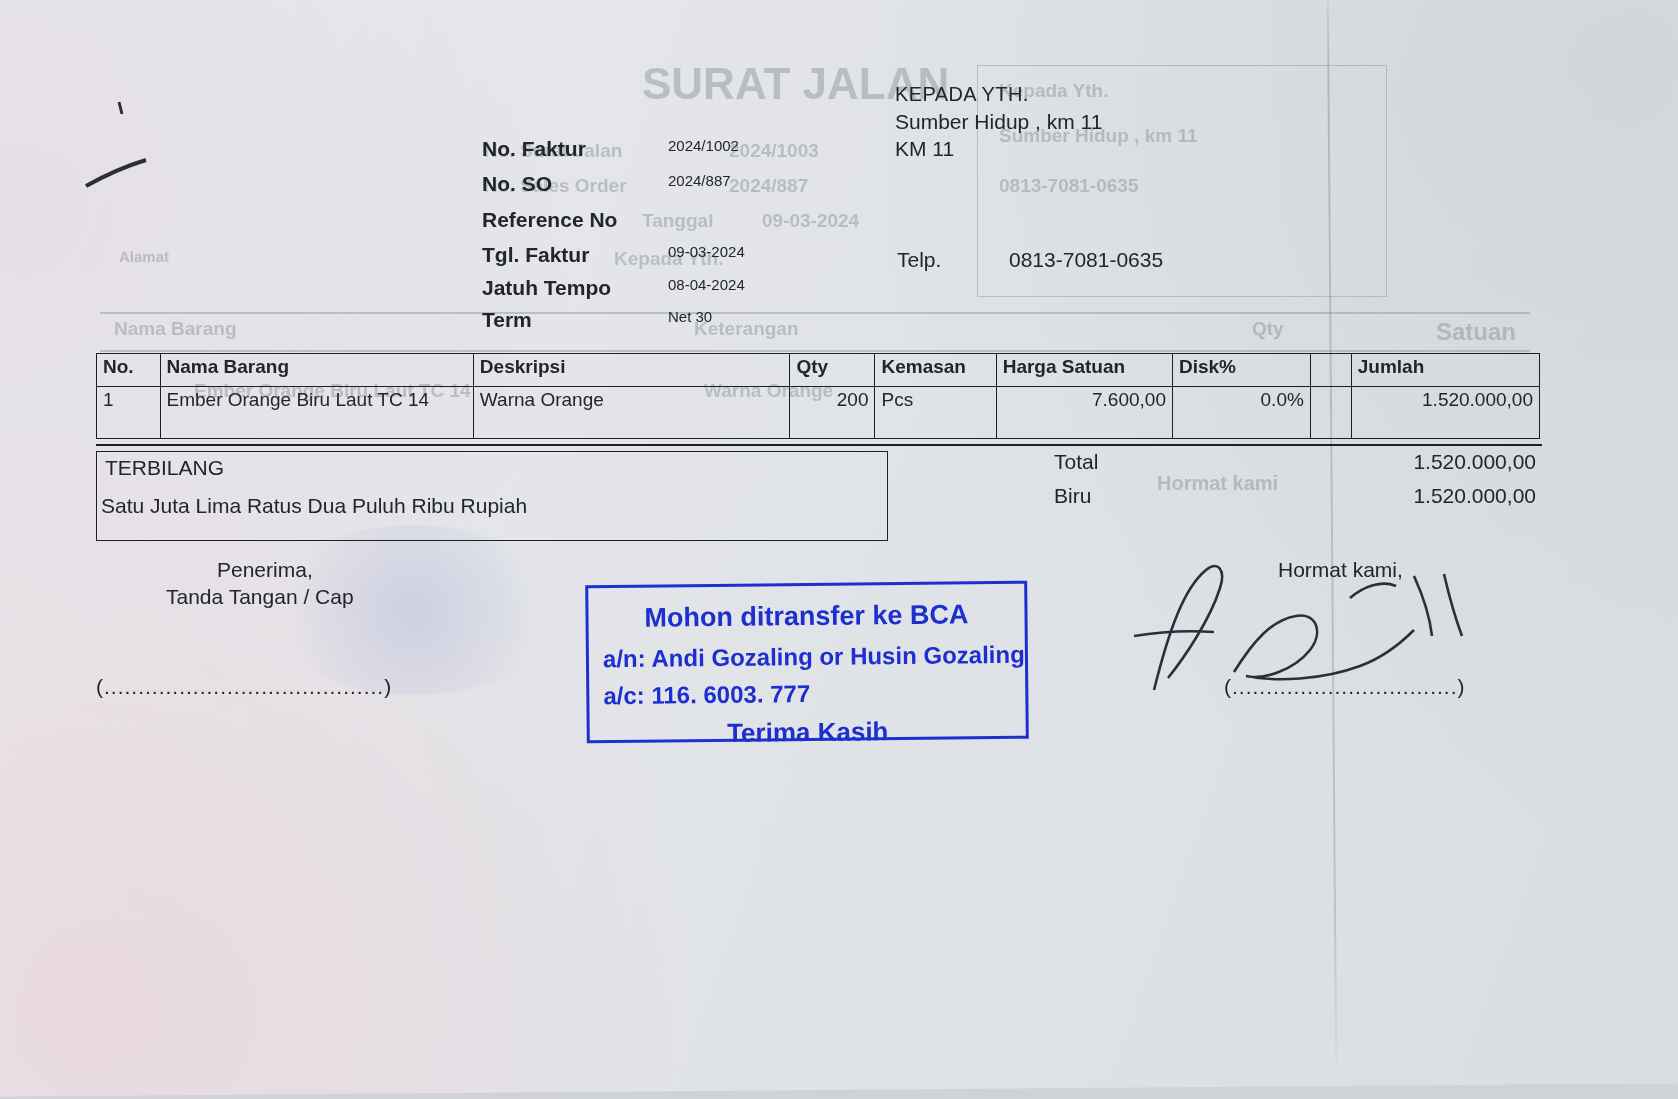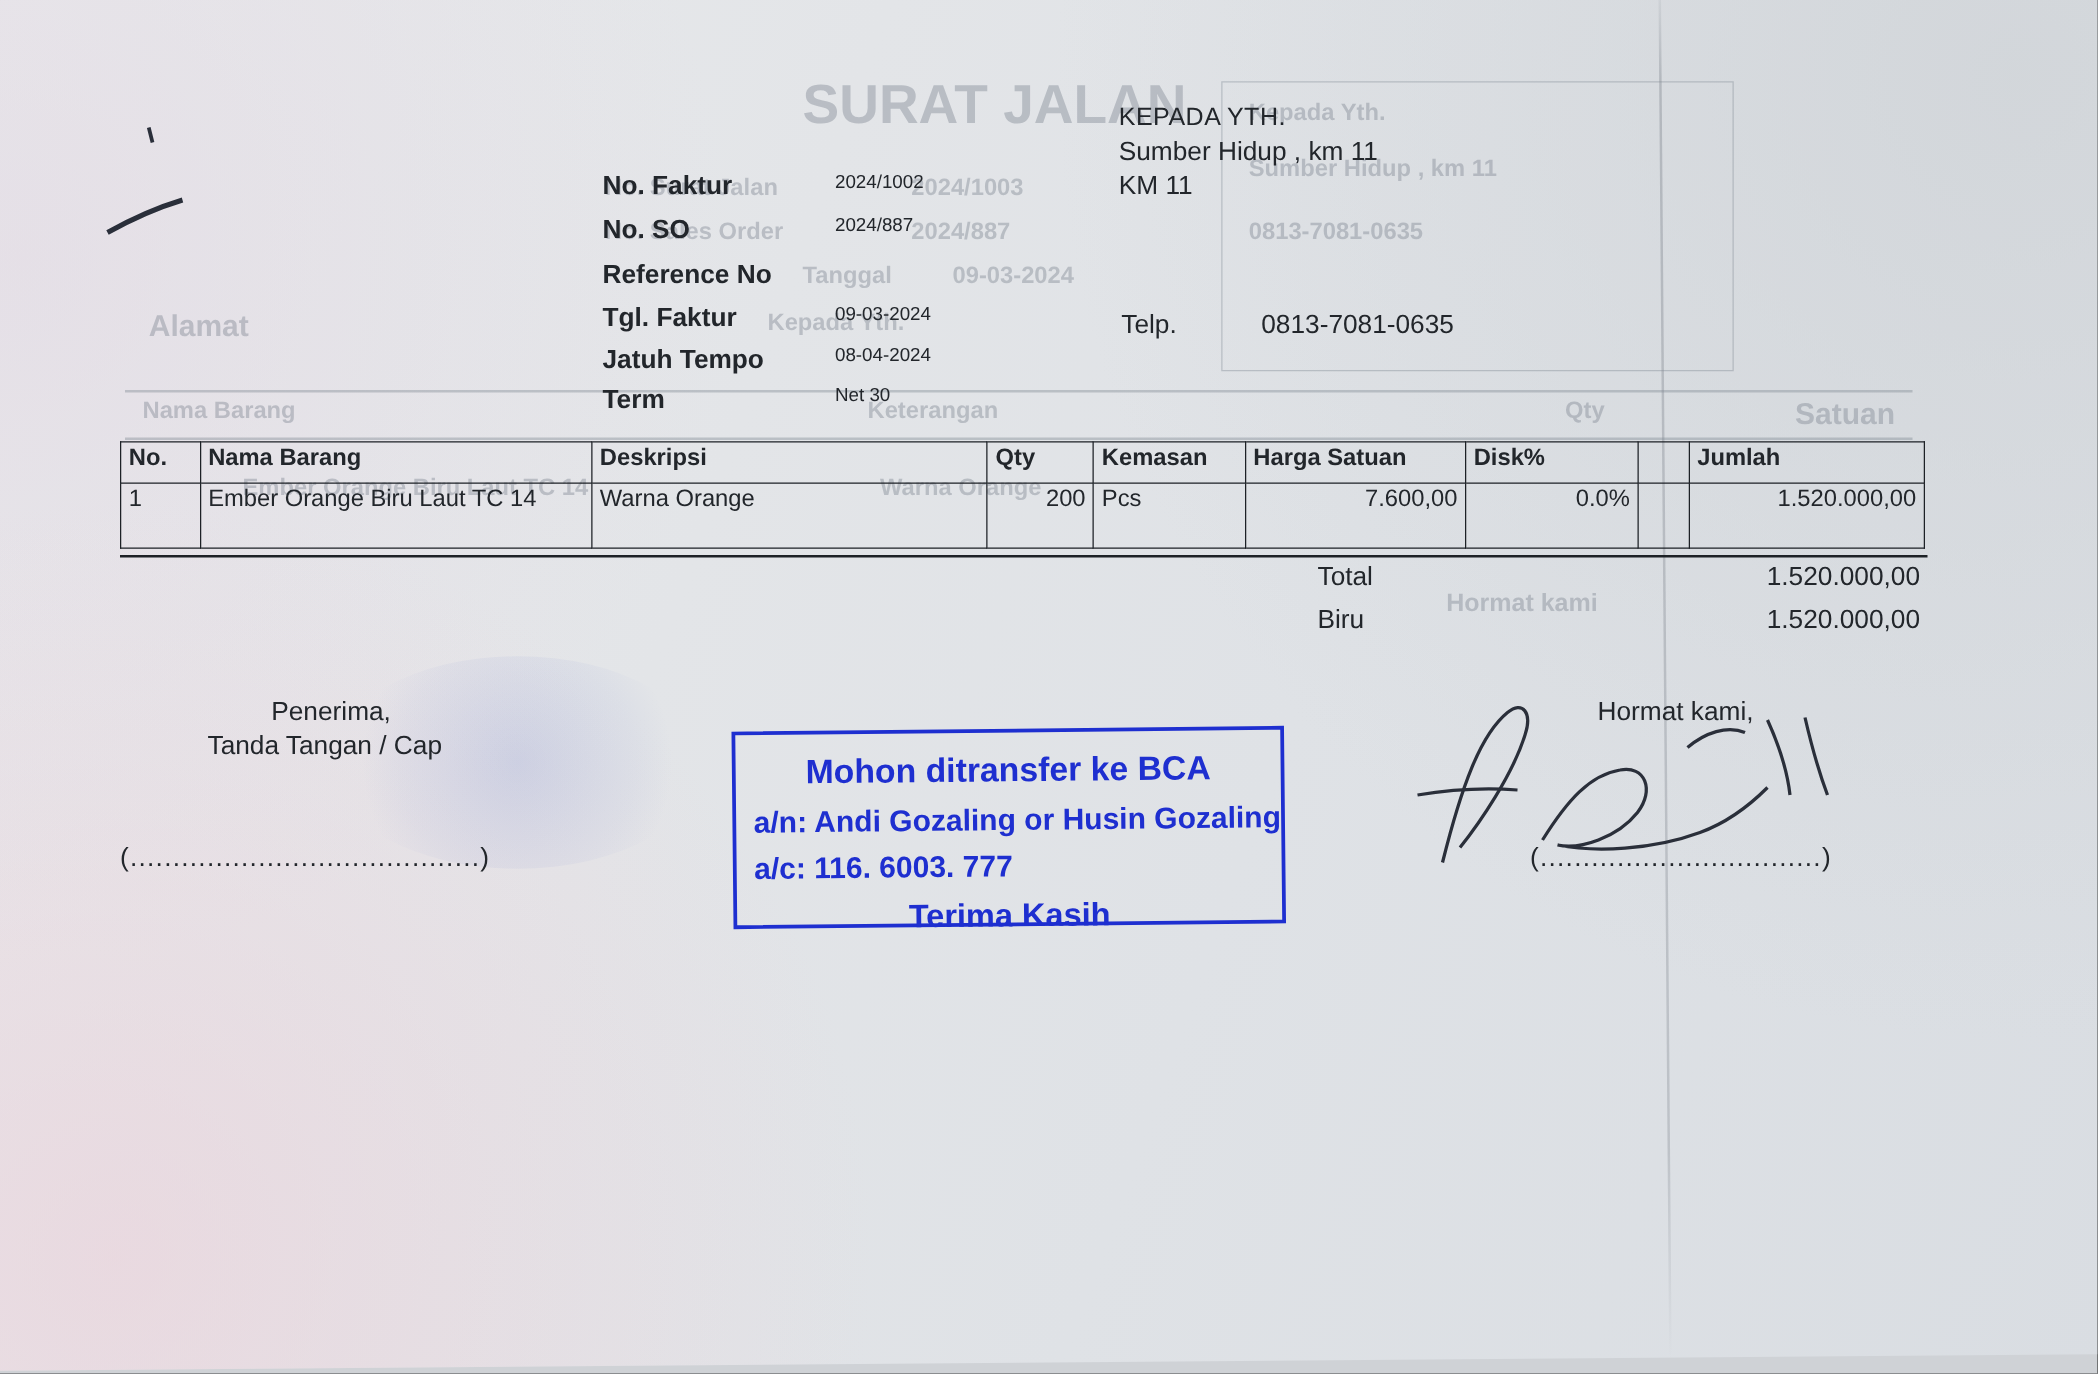--- a/index.html
+++ b/index.html
@@ -175,21 +175,21 @@
 
     <div class="abs ghost-block" style="left:628px; top:39px; font-size:44px;">SURAT JALAN</div>
 
     <div class="abs ghost-block" style="left:470px; top:120px; font-size:19px;">No. Surat Jalan</div>
     <div class="abs ghost-block" style="left:715px; top:120px; font-size:19px;">2024/1003</div>
     <div class="abs ghost-block" style="left:470px; top:155px; font-size:19px;">No. Sales Order</div>
     <div class="abs ghost-block" style="left:715px; top:155px; font-size:19px;">2024/887</div>
     <div class="abs ghost-block" style="left:628px; top:190px; font-size:19px;">Tanggal</div>
     <div class="abs ghost-block" style="left:748px; top:190px; font-size:19px;">09-03-2024</div>
     <div class="abs ghost-block" style="left:600px; top:228px; font-size:19px;">Kepada Yth.</div>
-    <div class="abs ghost-block" style="left:105px; top:228px; font-size:24px;">Alamat</div>
+    <div class="abs ghost-block" style="left:105px; top:228px; font-size:15px;">Alamat</div>
 
     <div class="ghost-box" style="left:963px; top:45px; width:408px; height:230px;"></div>
     <div class="abs ghost-block" style="left:985px; top:60px; font-size:19px;">Kepada Yth.</div>
     <div class="abs ghost-block" style="left:985px; top:105px; font-size:19px;">Sumber Hidup , km 11</div>
     <div class="abs ghost-block" style="left:985px; top:155px; font-size:19px;">0813-7081-0635</div>
 
     <div class="ghost-line" style="left:86px; top:292px; width:1430px;"></div>
     <div class="ghost-line" style="left:86px; top:330px; width:1430px;"></div>
     <div class="abs ghost-block" style="left:100px; top:298px; font-size:19px;">Nama Barang</div>
     <div class="abs ghost-block" style="left:680px; top:298px; font-size:19px;">Keterangan</div>
@@ -252,20 +252,24 @@
             <td class="c-disk">0.0%</td>
             <td class="c-pad"></td>
             <td class="c-jml">1.520.000,00</td>
           </tr>
         </tbody>
       </table>
     </div>
 
     <div class="rule" style="left:82px; top:424px; width:1446px;"></div>
 
+    <div class="terbilang-box" style="left:82px; top:431px;">
+      <span class="t1">TERBILANG</span>
+      <span class="t2">Satu Juta Lima Ratus Dua Puluh Ribu Rupiah</span>
+    </div>
 
     <div class="abs totals-label" style="left:1040px; top:430px;">Total</div>
     <div class="abs totals-value" style="left:1322px; top:430px;">1.520.000,00</div>
     <div class="abs totals-label" style="left:1040px; top:464px;">Biru</div>
     <div class="abs totals-value" style="left:1322px; top:464px;">1.520.000,00</div>
 
     <div class="abs sign-text" style="left:203px; top:538px;">Penerima,</div>
     <div class="abs sign-text" style="left:152px; top:565px;">Tanda Tangan / Cap</div>
     <div class="abs dots" style="left:82px; top:655px;">(.........................................)</div>
 

